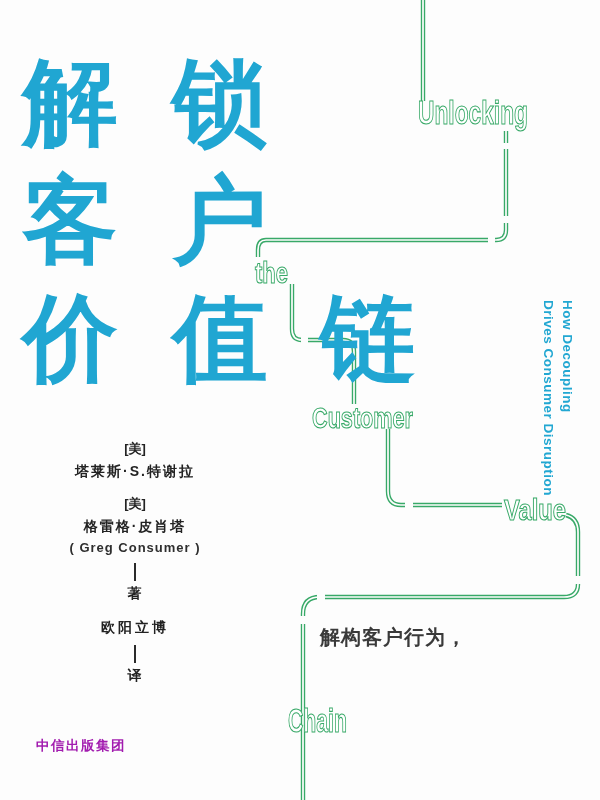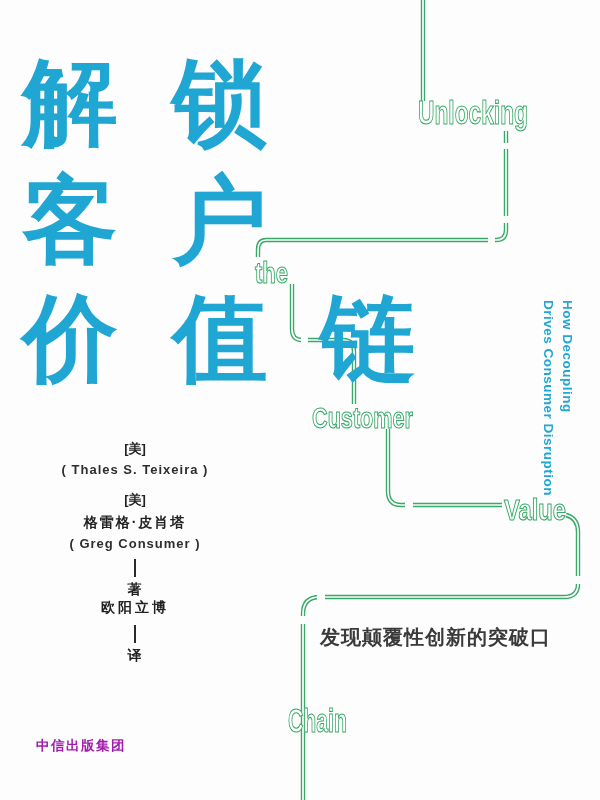--- a/index.html
+++ b/index.html
@@ -29,21 +29,21 @@
     position:absolute;z-index:2;left:40px;top:438px;width:190px;
     display:flex;flex-direction:column;align-items:center;
     color:#222;
   }
   .origin{font-size:13px;font-weight:bold;margin-top:2px;}
   .name-cn{font-size:14px;font-weight:bold;letter-spacing:2px;margin-top:5px;}
   .name-en{font-size:13px;font-weight:bold;letter-spacing:1px;margin-top:4px;color:#2e2e2e;}
   .grp2{margin-top:14px;}
   .vline{width:2px;height:18px;background:#2a2a2a;margin:8px auto 4px auto;}
   .role{font-size:14px;font-weight:bold;letter-spacing:1px;}
-  .translator{font-size:14px;font-weight:bold;letter-spacing:3px;margin-top:0;}
+  .translator{font-size:14px;font-weight:bold;letter-spacing:3px;margin-top:16px;}
   
   .tagline{
     position:absolute;z-index:2;left:320px;top:623px;width:260px;
     font-size:20px;font-weight:bold;color:#3a3a3a;
     line-height:29px;letter-spacing:1px;
   }
   
   .side-text{
     position:absolute;z-index:2;left:577px;top:300px;width:258px;height:38px;
     transform:rotate(90deg);transform-origin:top left;
@@ -99,33 +99,33 @@
 <div class="cn-char" style="left:20px;top:52px;">解</div>
 <div class="cn-char" style="left:170px;top:52px;">锁</div>
 <div class="cn-char" style="left:20px;top:170px;">客</div>
 <div class="cn-char" style="left:170px;top:170px;">户</div>
 <div class="cn-char" style="left:20px;top:288px;">价</div>
 <div class="cn-char" style="left:170px;top:288px;">值</div>
 <div class="cn-char" style="left:318px;top:288px;">链</div>
 
 <div class="authors">
   <div class="origin">[美]</div>
-  <div class="name-en">( Thales S. Teixeira )</div>
+  <div class="name-cn">塔莱斯·S.特谢拉</div>
   <div class="origin grp2">[美]</div>
   <div class="name-cn">格雷格·皮肖塔</div>
   <div class="name-en">( Greg Consumer )</div>
   <div class="vline"></div>
   <div class="role">著</div>
   <div class="translator">欧阳立博</div>
   <div class="vline"></div>
   <div class="role">译</div>
 </div>
 
 <div class="tagline">
-  <div>发现颠覆性创新的突破口</div>
+  <div>解构客户行为，</div>
 </div>
 
 <div class="side-text">
   <div>How Decoupling</div>
   <div>Drives Consumer Disruption</div>
 </div>
 
 <div class="publisher">中信出版集团</div>
 
 </body></html>

